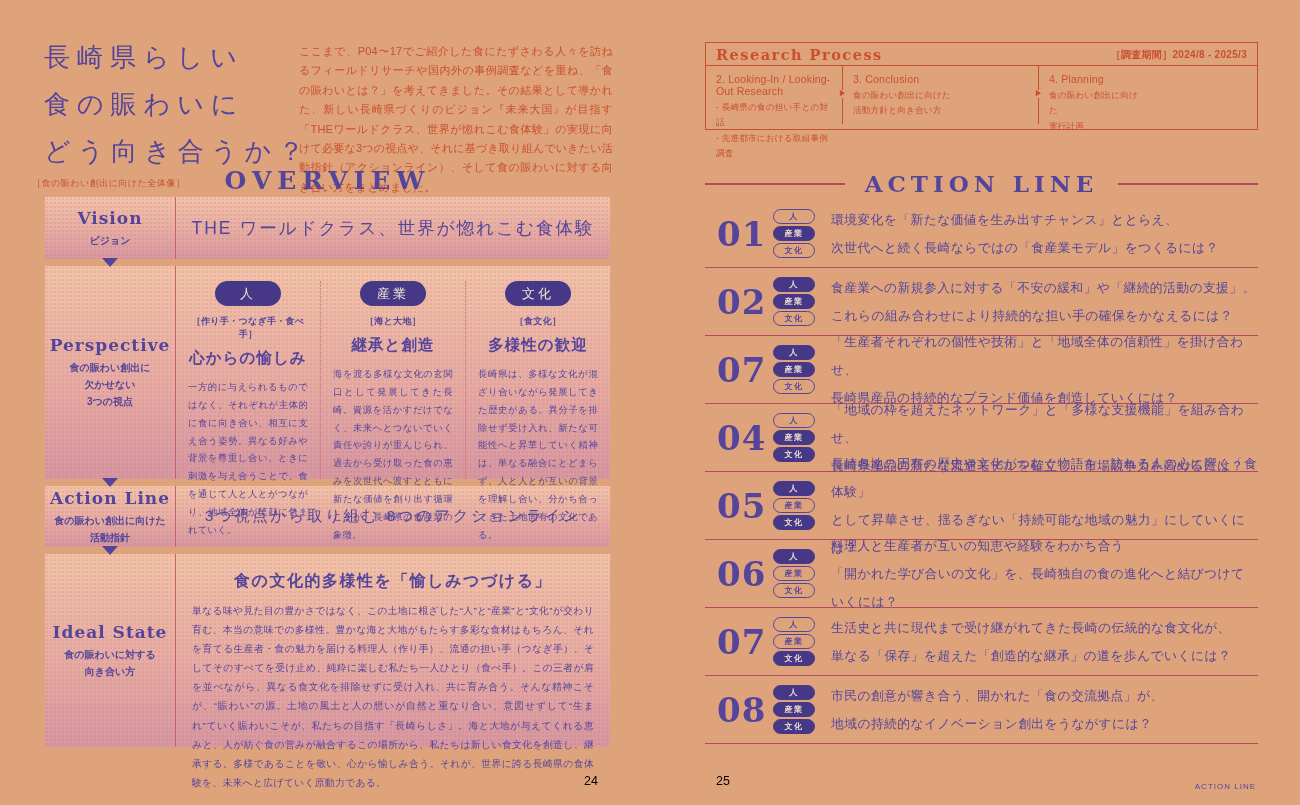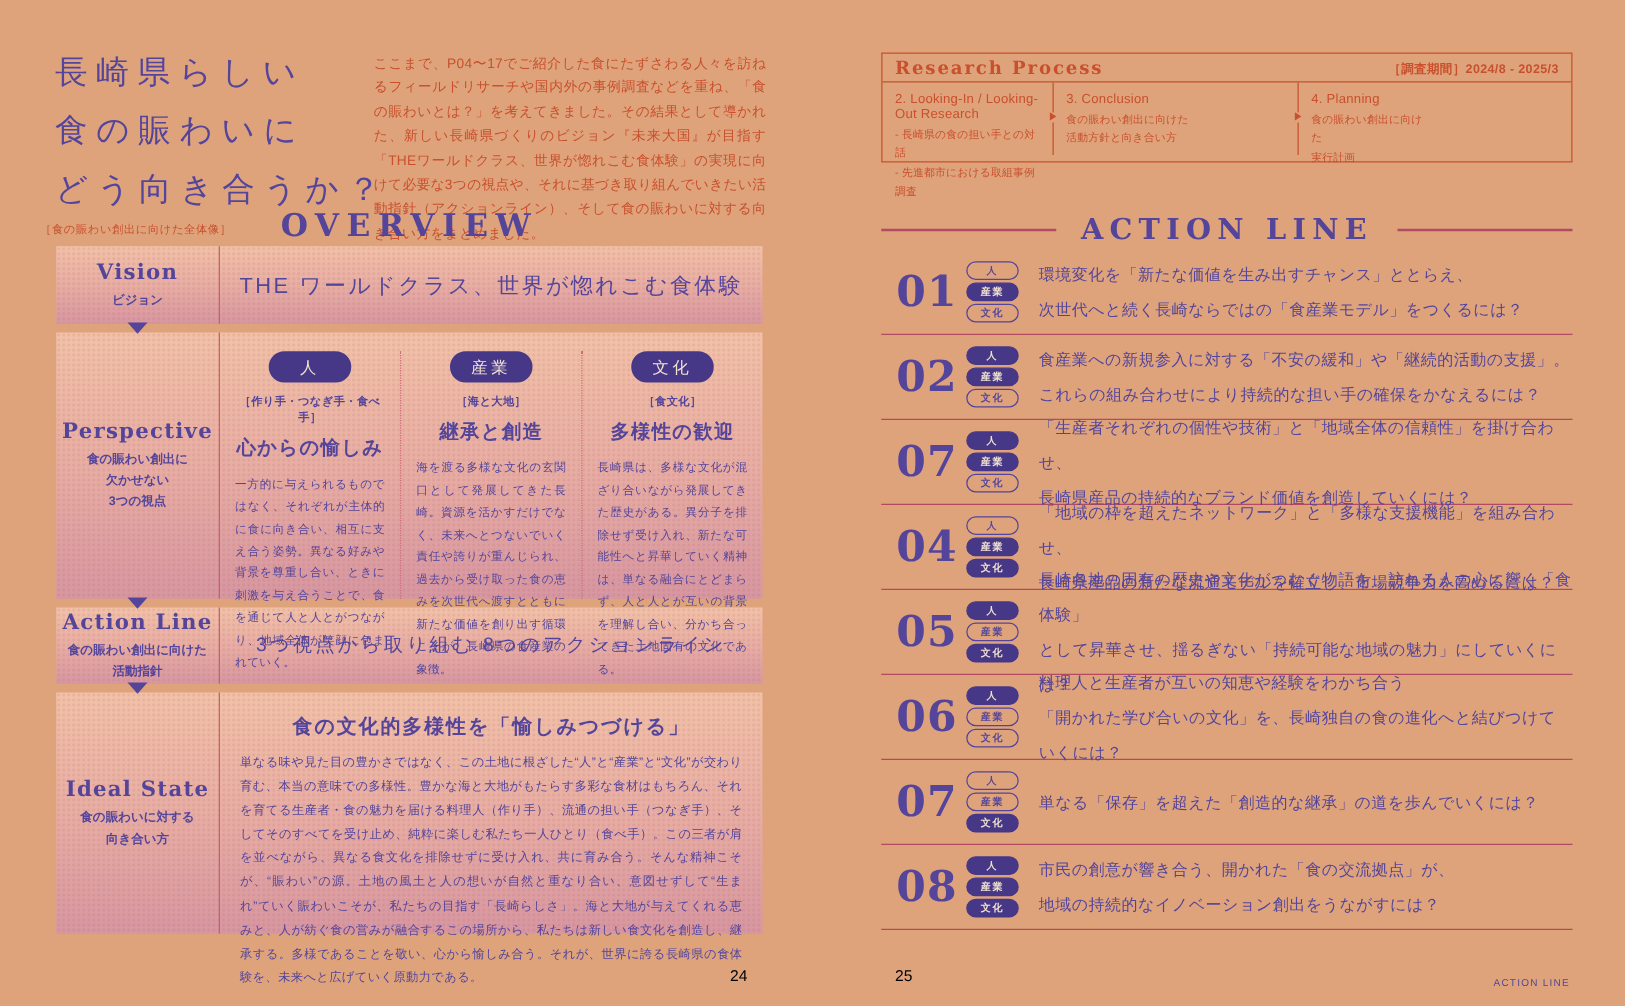--- a/index.html
+++ b/index.html
@@ -347,20 +347,21 @@
   </div>
 
   <div class="a-item">
     <div class="a-num">07</div>
     <div class="a-tags">
           <span class="tagpill">人</span>
           <span class="tagpill">産業</span>
           <span class="tagpill active">文化</span>
         </div>
     <div class="a-text">
+          <div class="a-line">生活史と共に現代まで受け継がれてきた長崎の伝統的な食文化が、</div>
           <div class="a-line">単なる「保存」を超えた「創造的な継承」の道を歩んでいくには？</div>
         </div>
   </div>
 
   <div class="a-item">
     <div class="a-num">08</div>
     <div class="a-tags">
           <span class="tagpill active">人</span>
           <span class="tagpill active">産業</span>
           <span class="tagpill active">文化</span>

